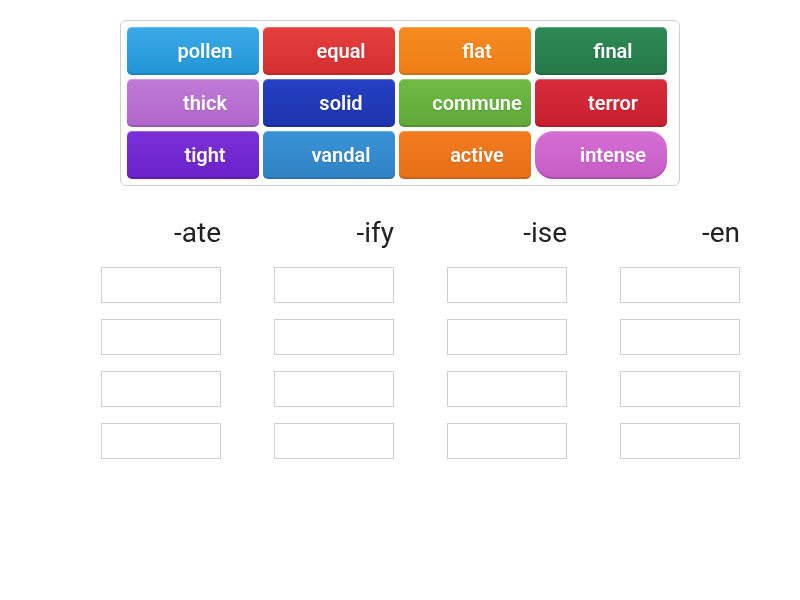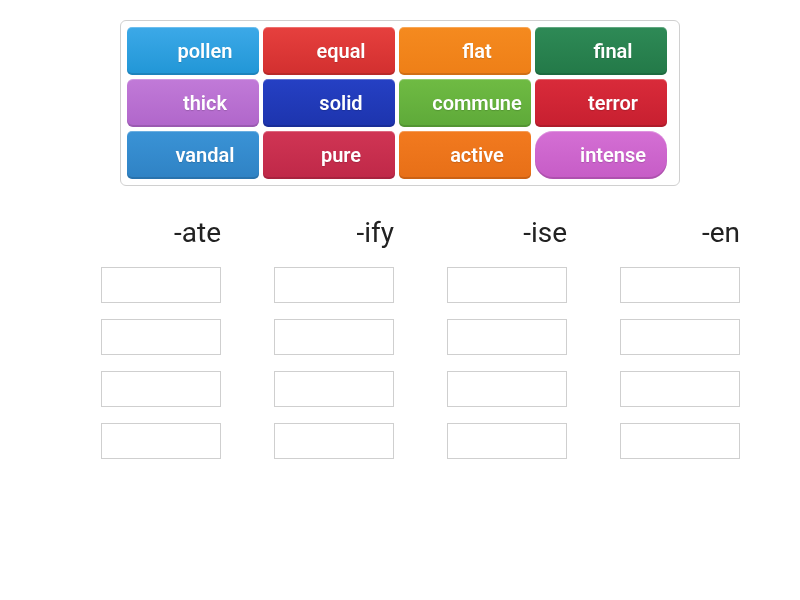--- a/index.html
+++ b/index.html
@@ -32,21 +32,21 @@
       font-weight: 600;
       cursor: grab;
       text-shadow: 0 1px 1px rgba(0,0,0,0.15);
       box-shadow: inset 0 -2px 0 rgba(0,0,0,0.12), inset 0 1px 0 rgba(255,255,255,0.25);
       padding-left: 24px;
     }
     .c-blue    { background: linear-gradient(#3ca9e8, #2196d6); }
     .c-red     { background: linear-gradient(#e6403e, #d22f2f); }
     .c-orange  { background: linear-gradient(#f58a1f, #ee7f17); }
     .c-green   { background: linear-gradient(#2e8a56, #237948); text-align: center; }
-    .c-lilac   { background: linear-gradient(#c17ad8, #b066ca); border-radius: 6px; }
+    .c-lilac   { background: linear-gradient(#c17ad8, #b066ca); }
     .c-navy    { background: linear-gradient(#2540c4, #1d34ad); }
     .c-limegrn { background: linear-gradient(#6fbb43, #5ea939); }
     .c-crimson { background: linear-gradient(#d92b3a, #c71f30); }
     .c-violet  { background: linear-gradient(#7b2fd8, #6b22c8); }
     .c-skyblue { background: linear-gradient(#3a93d6, #2f82c4); }
     .c-magenta { background: linear-gradient(#d03554, #bf2848); }
     .c-orange2 { background: linear-gradient(#f27a1f, #e76f17); }
     .c-darkgrn { background: linear-gradient(#2a7c4b, #20693e); }
     .c-pink    { background: linear-gradient(#d46fd4, #c65cc6); border-radius: 18px; }
 
@@ -82,22 +82,22 @@
 
 <div class="word-bank" id="word-bank">
     <div class="word-tile c-blue">pollen</div>
     <div class="word-tile c-red">equal</div>
     <div class="word-tile c-orange">flat</div>
     <div class="word-tile c-green">final</div>
     <div class="word-tile c-lilac">thick</div>
     <div class="word-tile c-navy">solid</div>
     <div class="word-tile c-limegrn">commune</div>
     <div class="word-tile c-crimson">terror</div>
+    <div class="word-tile c-violet">tight</div>
     <div class="word-tile c-skyblue">vandal</div>
-    <div class="word-tile c-magenta">pure</div>
     <div class="word-tile c-orange2">active</div>
     <div class="word-tile c-pink">intense</div>
   </div>
 
 <div class="columns" id="columns">
     <div class="col">
       <div class="col-header">-ate</div>
       <div class="slot"></div>
       <div class="slot"></div>
       <div class="slot"></div>

